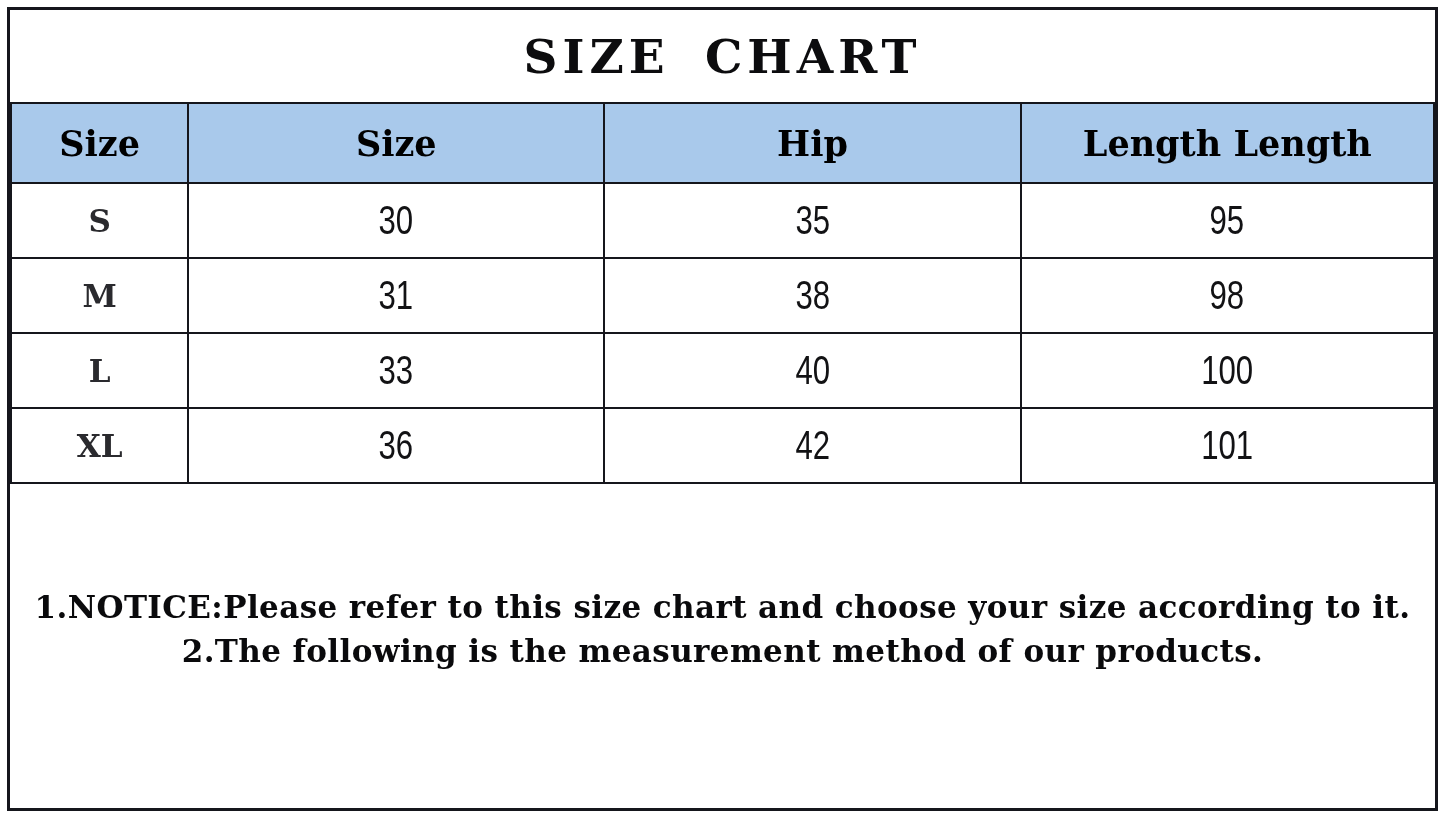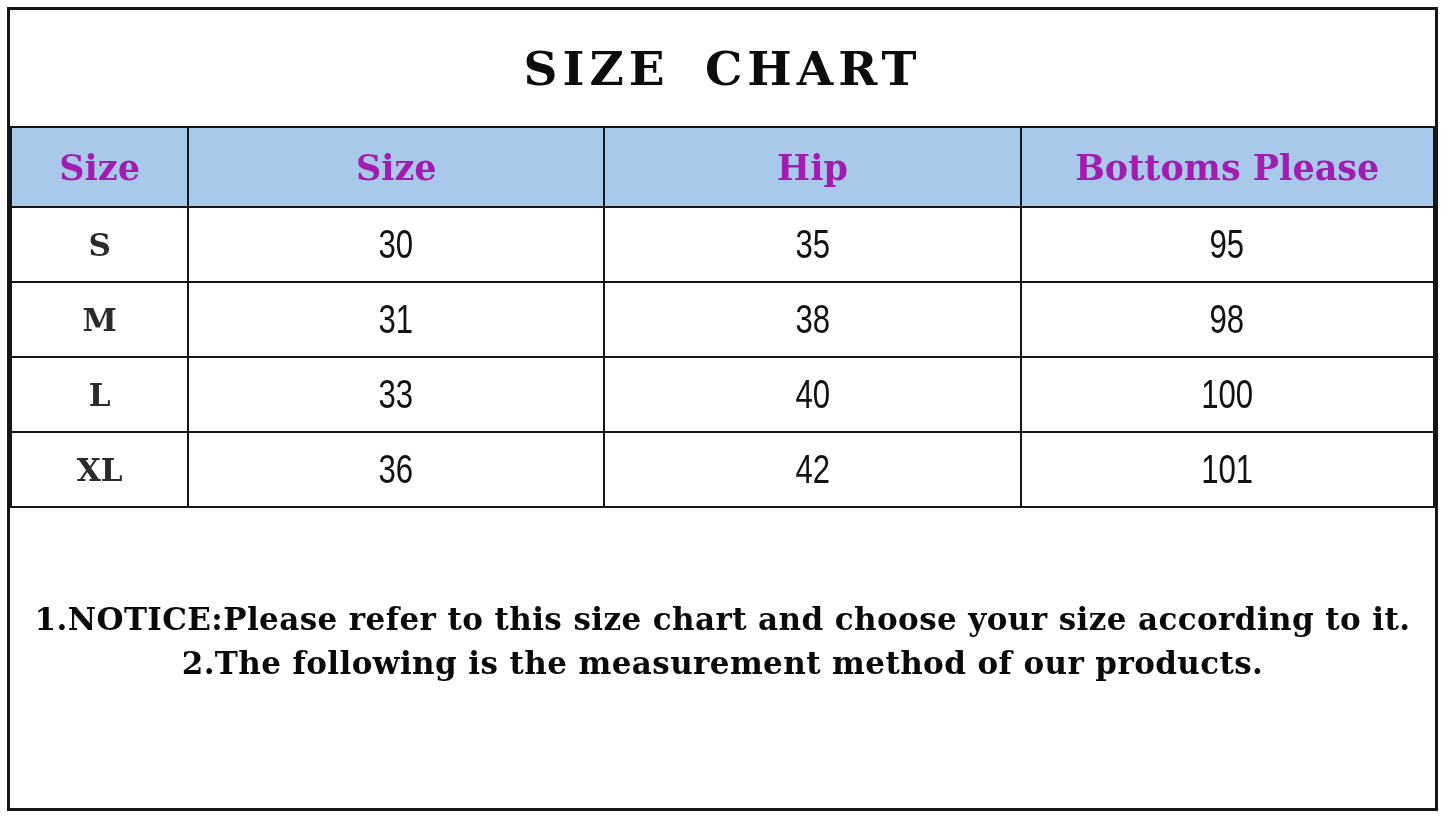--- a/index.html
+++ b/index.html
@@ -16,21 +16,21 @@
   }
   .sheet {
     width: 1431px; height: 804px;
     margin: 7px;
     border: 3px solid var(--border-col);
     background: #ffffff;
     display: flex;
     flex-direction: column;
   }
   .title-box {
-    height: 116px;
+    height: 92px;
     display: flex;
     align-items: center;
     justify-content: center;
   }
   .title-box h1 {
     font-size: 47px;
     font-weight: 700;
     letter-spacing: 5px;
     color: #0c0c0e;
     word-spacing: 14px;
@@ -48,21 +48,21 @@
   }
   table.size-table col.c-size   { width: 12.45%; }
   table.size-table col.c-waist  { width: 29.25%; }
   table.size-table col.c-hip    { width: 29.25%; }
   table.size-table col.c-length { width: 29.05%; }
   table.size-table thead tr { height: 80px; }
   table.size-table thead th {
     background: var(--header-bg);
     font-size: 35px;
     font-weight: 700;
-    color: #a21caf;
+    color: #000000;
   }
   table.size-table tbody tr { height: 75px; }
   td.size-cell {
     font-size: 31px;
     font-weight: 700;
     color: #2a2a2e;
   }
   td.num-cell { font-size: 0; }
   td.num-cell span.num {
     display: inline-block;
@@ -106,21 +106,21 @@
       <col class="c-size">
         <col class="c-waist">
         <col class="c-hip">
         <col class="c-length">
     </colgroup>
     <thead>
       <tr>
         <th>Size</th>
         <th>Size</th>
         <th>Hip</th>
-        <th>Bottoms Please</th>
+        <th>Length Length</th>
       </tr>
     </thead>
     <tbody>
       <tr>
         <td class="size-cell">S</td>
         <td class="num-cell"><span class="num">30</span></td>
         <td class="num-cell"><span class="num">35</span></td>
         <td class="num-cell"><span class="num">95</span></td>
       </tr>
       <tr>

